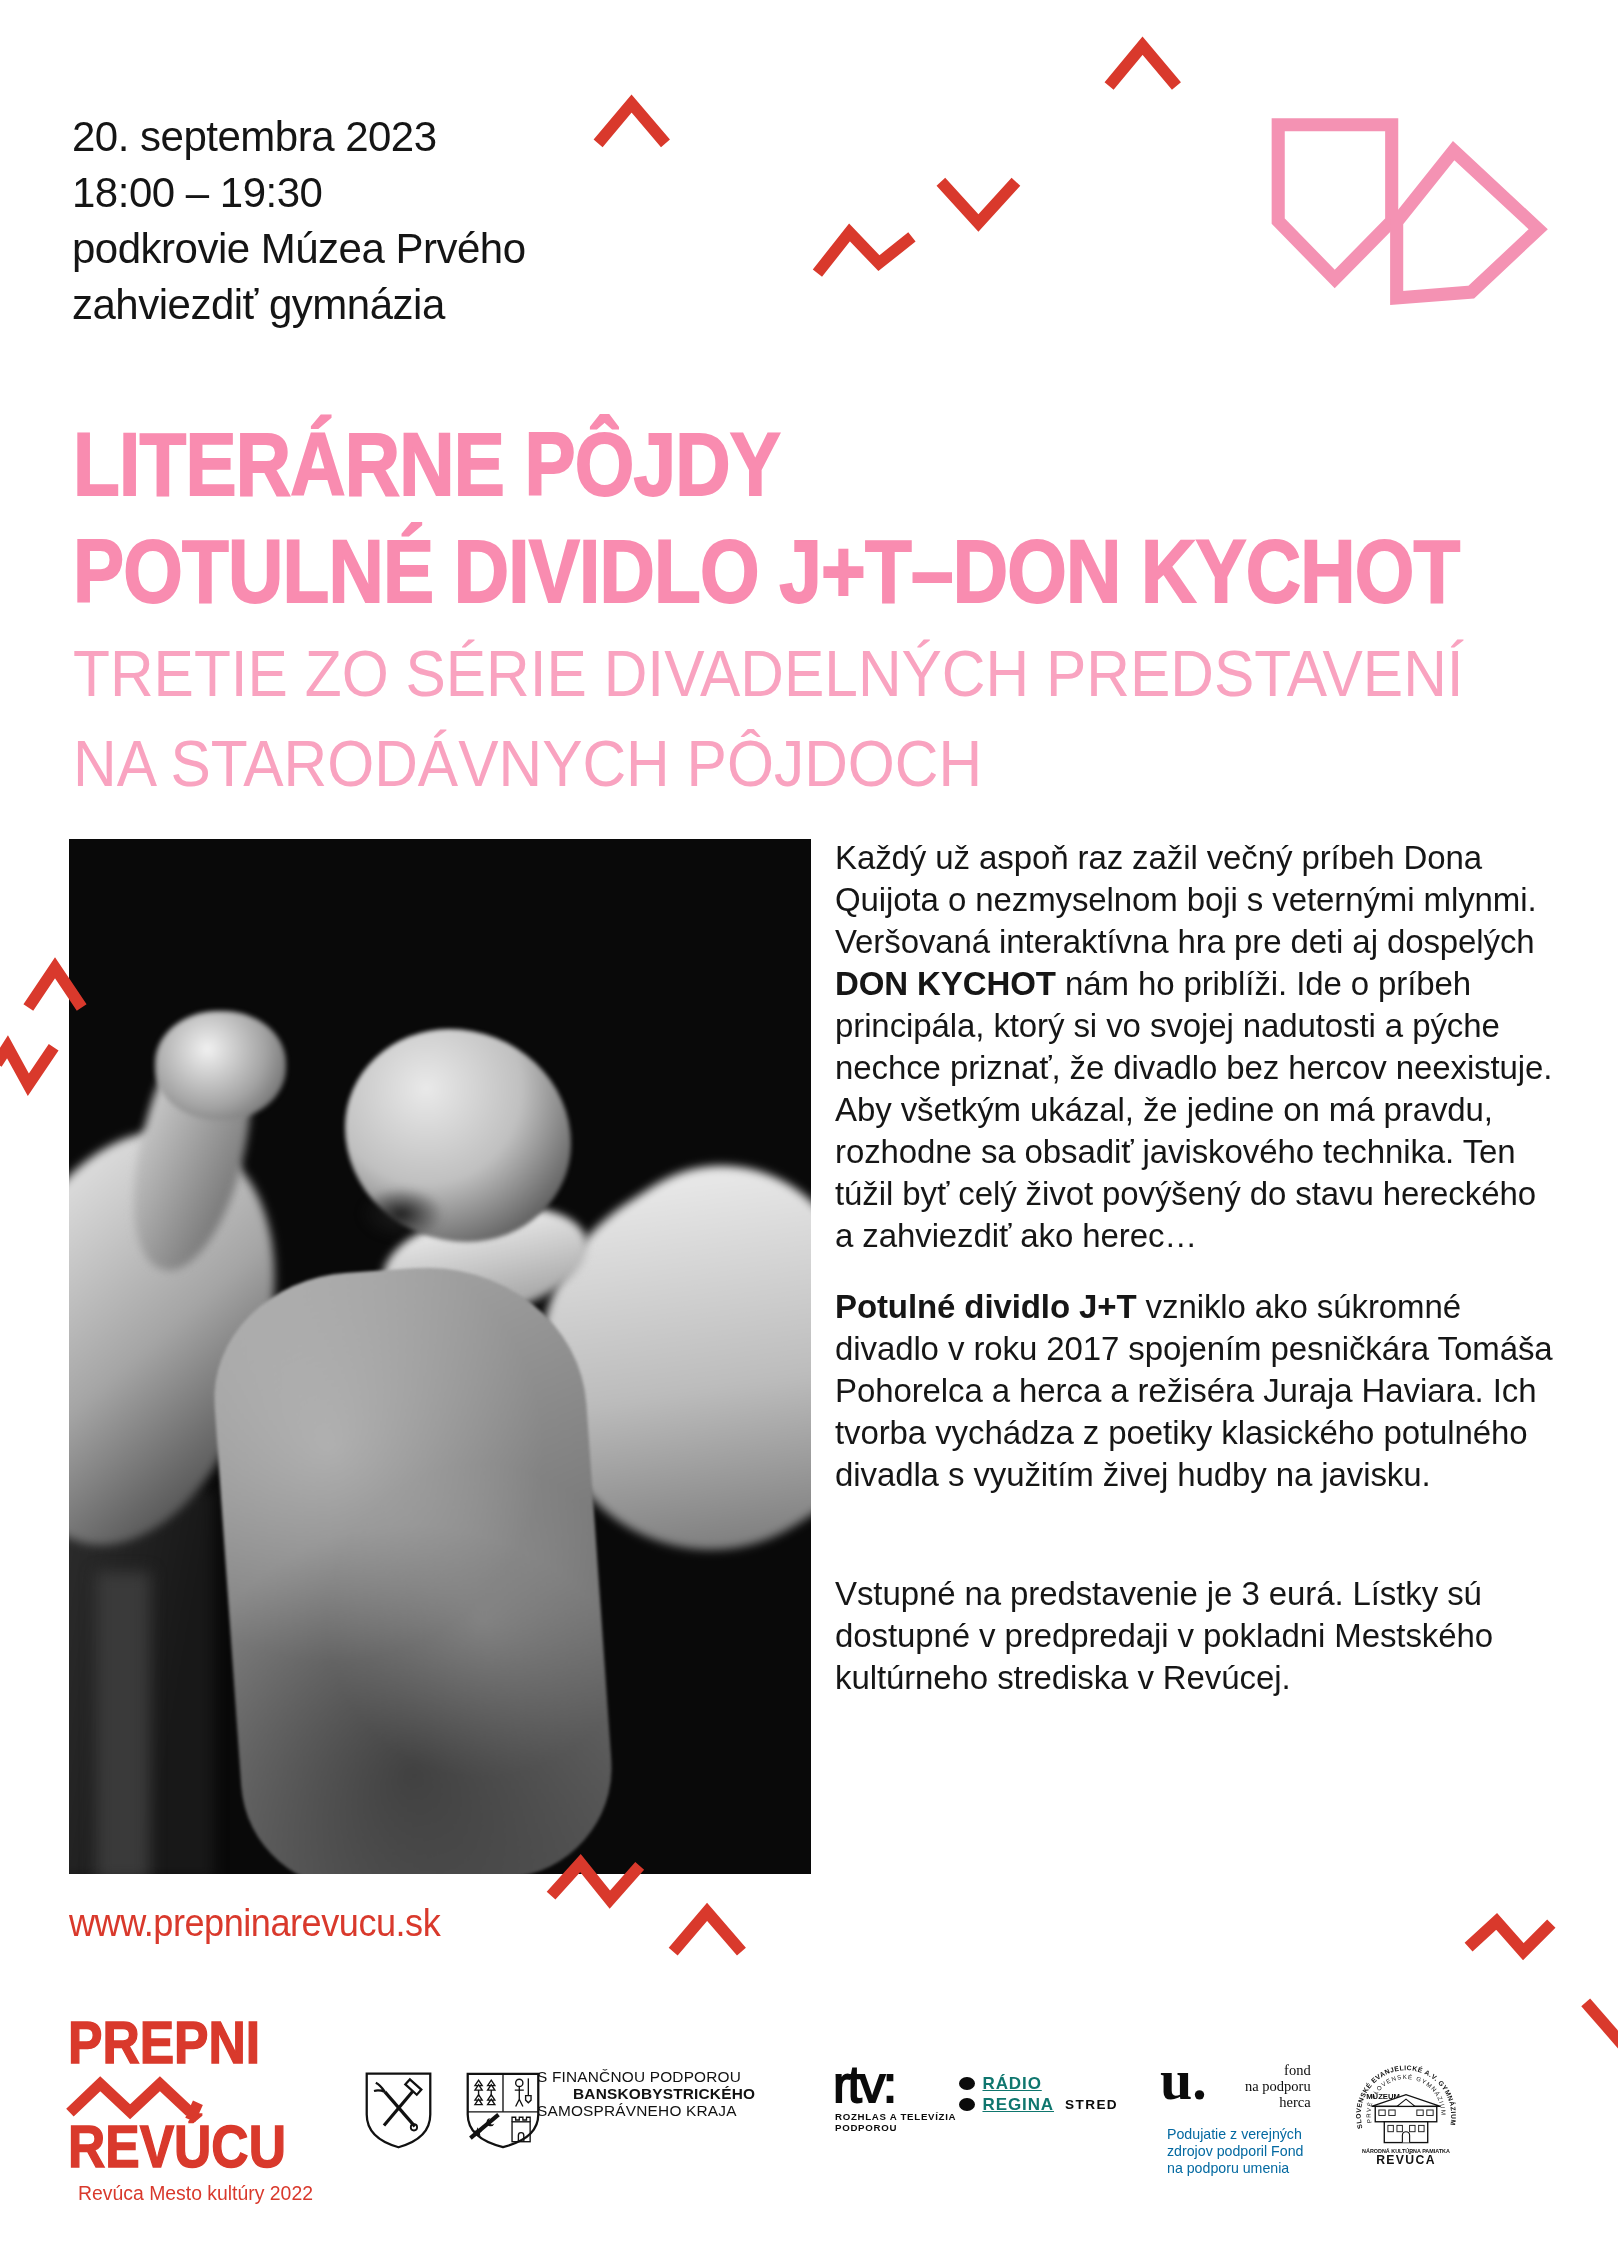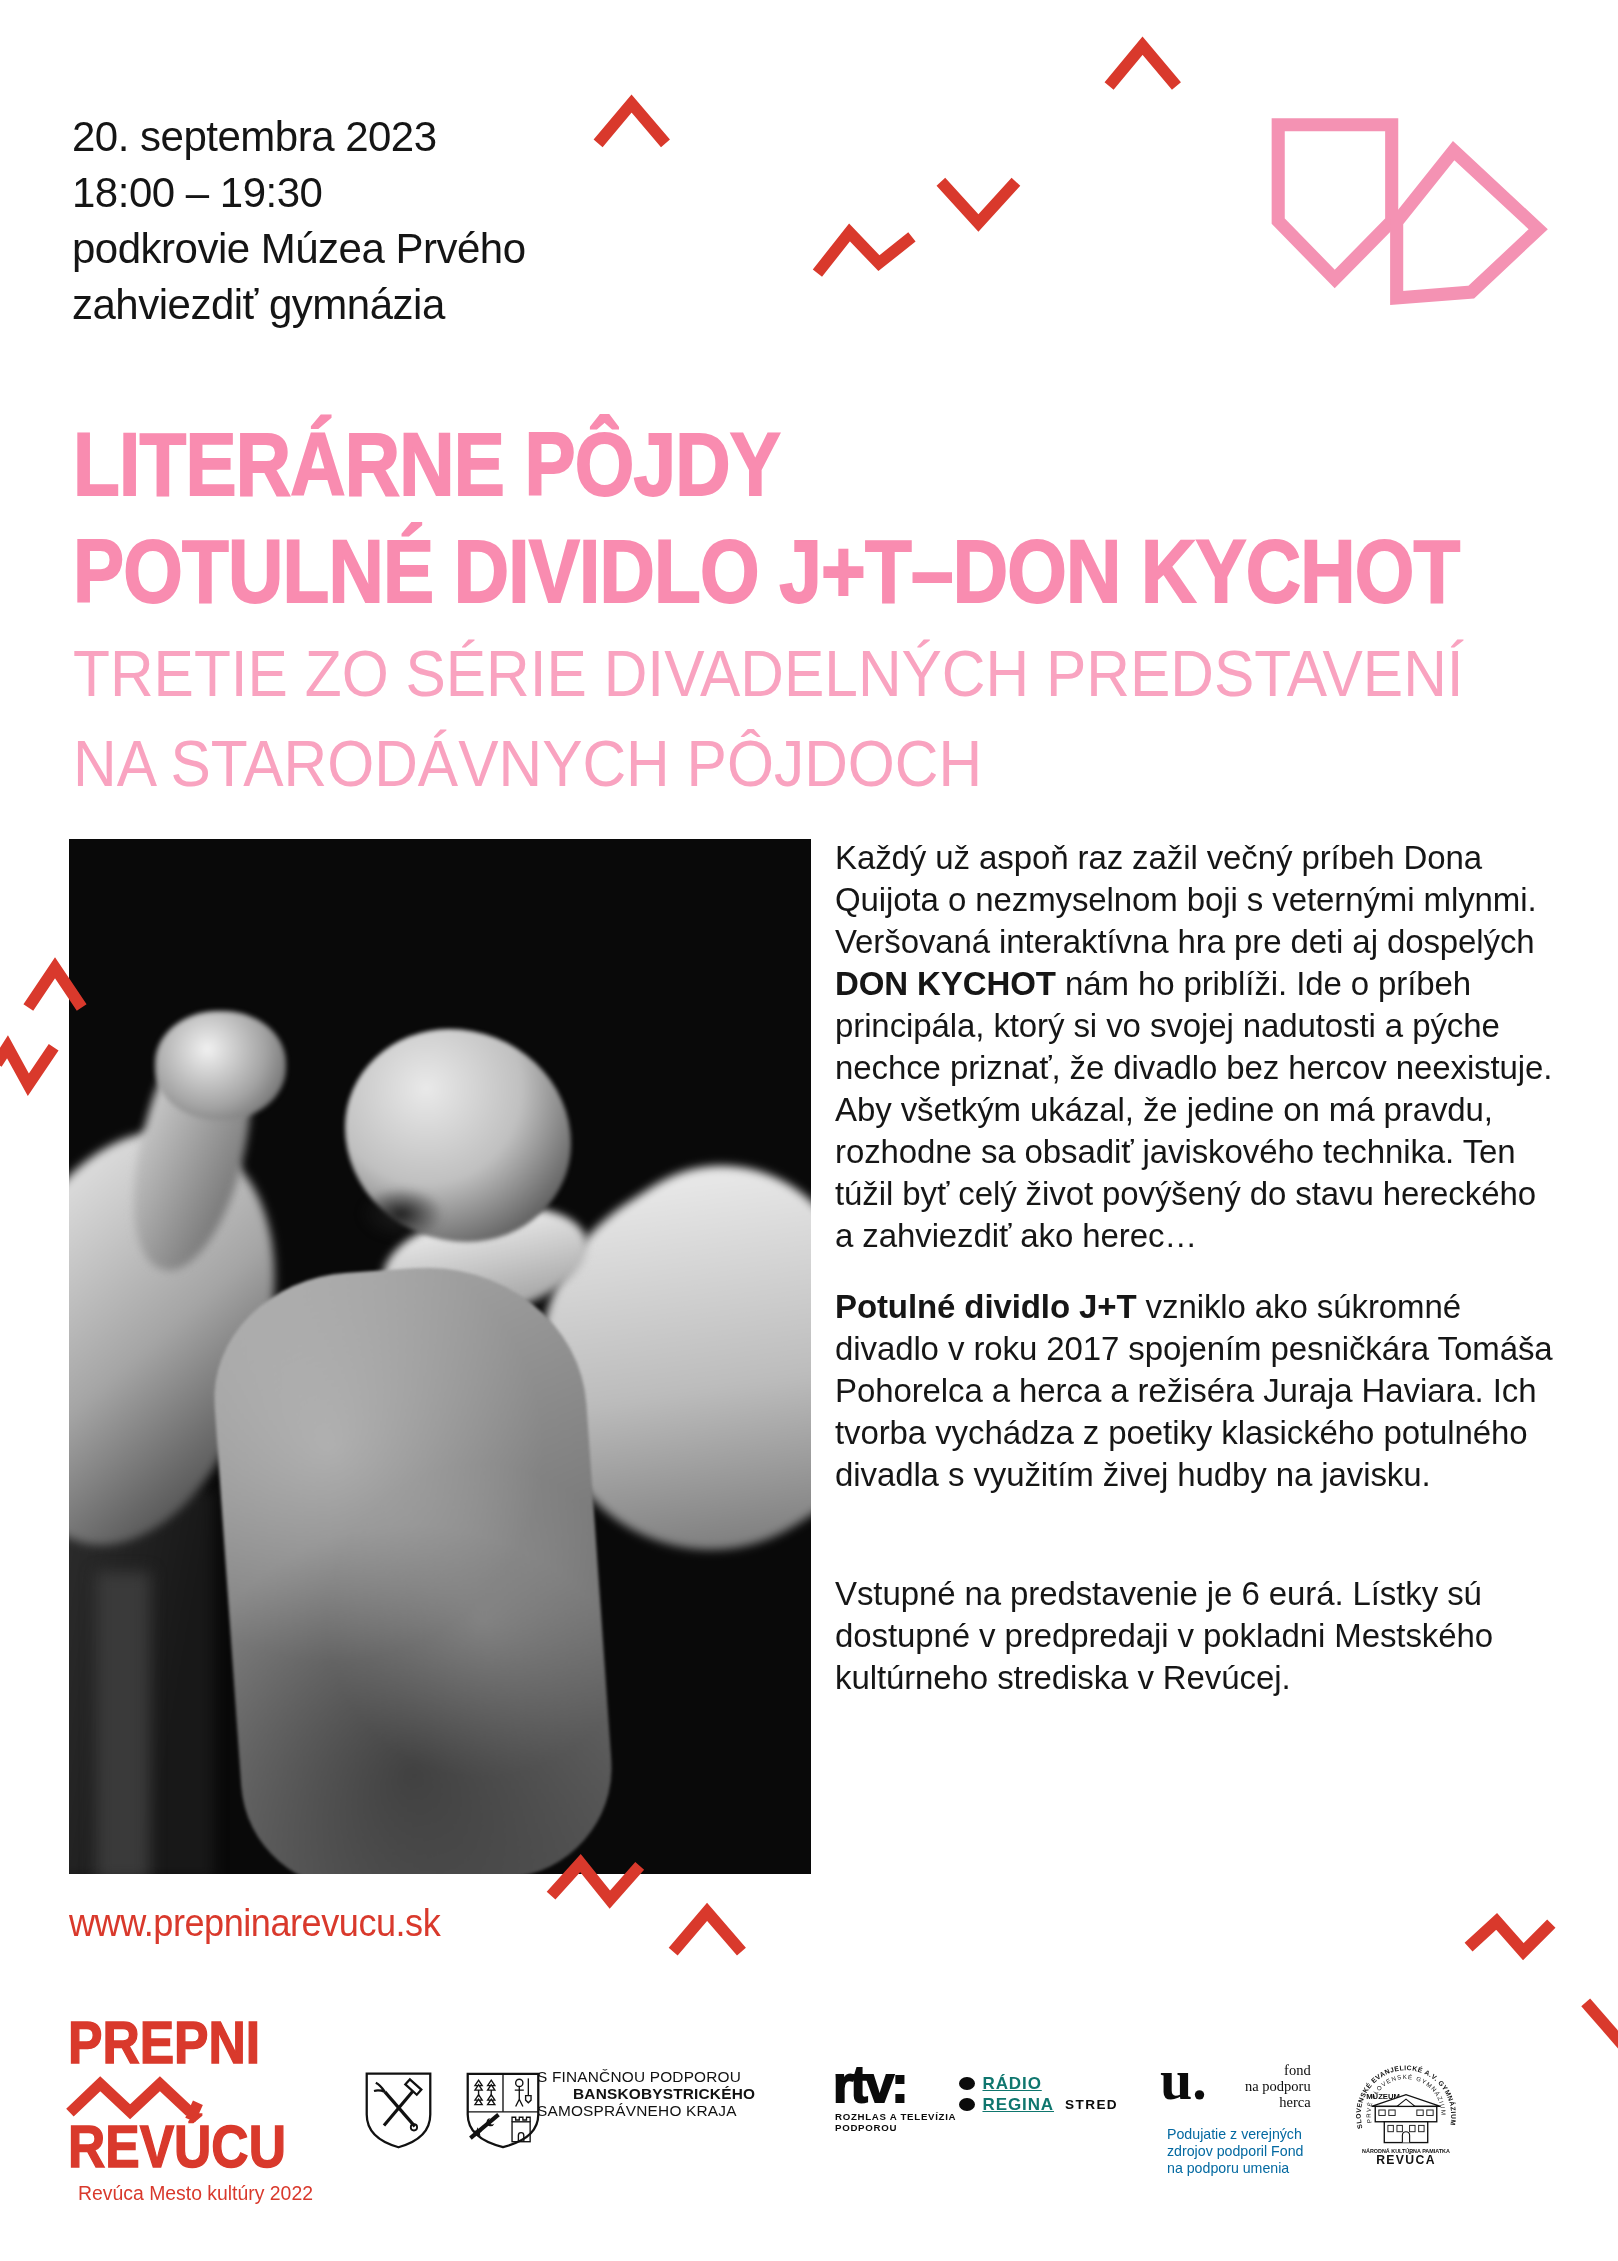--- a/index.html
+++ b/index.html
@@ -36,21 +36,21 @@
   
   .body-p{left:835px;width:728px;font-size:33px;line-height:42px;letter-spacing:-0.1px;color:#161616;z-index:2;}
   .b{font-weight:700;}
   
   .url{left:69px;top:1902px;font-size:38px;color:#D9392C;transform-origin:left top;transform:scaleX(.95);letter-spacing:-0.5px;z-index:2;}
   
   .prepni{left:68px;transform-origin:left top;transform:scaleX(.86);font-size:60px;font-weight:700;color:#D9392C;-webkit-text-stroke:1.4px #D9392C;line-height:1;white-space:nowrap;}
   .tagline{left:69px;top:2182px;font-size:19.4px;color:#D9392C;letter-spacing:0;margin-left:9px;}
   .support{left:537px;top:2068px;font-size:15.4px;line-height:17px;color:#111;letter-spacing:0.2px;white-space:nowrap;}
   .support .s-bold{font-weight:700;padding-left:36px;}
-  .rtv{left:833px;top:2058px;font-size:52px;font-weight:700;letter-spacing:-2.7px;color:#0b0b0b;-webkit-text-stroke:1.8px #0b0b0b;line-height:1;text-align:right;}
+  .rtv{left:833px;top:2058px;font-size:52px;font-weight:400;letter-spacing:-2.7px;color:#0b0b0b;-webkit-text-stroke:1.8px #0b0b0b;line-height:1;text-align:right;}
   .rtv-sub{left:835px;top:2111px;font-size:9.7px;line-height:11.3px;font-weight:700;letter-spacing:0.7px;color:#0b0b0b;}
   .radio{left:959px;top:2073px;}
   .radio-row{display:flex;align-items:center;height:21px;}
   .radio-dot{width:16.3px;height:13.6px;border-radius:50%;background:#0b0b0b;margin-right:7.2px;}
   .radio-word{font-size:17px;font-weight:700;letter-spacing:0.9px;color:#0f766e;text-decoration:underline;}
   .stred{font-size:13.6px;font-weight:700;letter-spacing:1.4px;margin-left:11px;color:#0b0b0b;}
   .fpu-u{left:1160px;top:2051px;font-family:"Liberation Serif","DejaVu Serif",serif;font-size:58px;font-weight:700;color:#0b0b0b;line-height:1;}
   .fpu-name{left:1245px;top:2062px;font-family:"Liberation Serif","DejaVu Serif",serif;font-size:14.5px;line-height:16px;color:#0b0b0b;text-align:right;}
   .fpu-note{left:1167px;top:2126px;font-size:14.2px;line-height:17px;color:#0369a1;}
   .emblem{z-index:2;}
@@ -83,21 +83,21 @@
     <div class="ph-fist"></div>
     <div class="ph-shirt-right"></div>
     <div class="ph-collar"></div>
     <div class="ph-head"></div>
     <div class="ph-beard"></div>
     <div class="ph-plate"></div>
   </div>
 
   <p class="abs body-p" style="top:837px;margin:0;"><span>Každý už aspoň raz zažil večný príbeh Dona Quijota o nezmyselnom boji s veternými mlynmi. Veršovaná interaktívna hra pre deti aj dospelých </span><span class="b">DON KYCHOT</span><span> nám ho priblíži. Ide o príbeh principála, ktorý si vo svojej nadutosti a pýche nechce priznať, že divadlo bez hercov neexistuje. Aby všetkým ukázal, že jedine on má pravdu, rozhodne sa obsadiť javiskového technika. Ten túžil byť celý život povýšený do stavu hereckého a zahviezdiť ako herec…</span></p>
   <p class="abs body-p" style="top:1286px;margin:0;"><span class="b">Potulné dividlo J+T</span><span> vzniklo ako súkromné divadlo v roku 2017 spojením pesničkára Tomáša Pohorelca a herca a režiséra Juraja Haviara. Ich tvorba vychádza z poetiky klasického potulného divadla s využitím živej hudby na javisku.</span></p>
-  <p class="abs body-p" style="top:1573px;margin:0;"><span>Vstupné na predstavenie je 6 eurá. Lístky sú dostupné v predpredaji v pokladni Mestského kultúrneho strediska v Revúcej.</span></p>
+  <p class="abs body-p" style="top:1573px;margin:0;"><span>Vstupné na predstavenie je 3 eurá. Lístky sú dostupné v predpredaji v pokladni Mestského kultúrneho strediska v Revúcej.</span></p>
 
   <div class="abs url">www.prepninarevucu.sk</div>
 
   <div class="abs prepni" style="top:2013px;">PREPNI</div>
   <div class="abs prepni" style="top:2117px;">REVÚCU</div>
   <div class="abs tagline">Revúca Mesto kultúry 2022</div>
 
   <svg class="abs emblem" style="left:364px;top:2071px;" width="69" height="79" viewBox="0 0 152 174">
     <path d="M6,6 H146 V96 C146,138 112,158 76,168 C40,158 6,138 6,96 Z" fill="#fff" stroke="#111" stroke-width="5"></path>
     <line x1="46" y1="46" x2="112" y2="122" stroke="#111" stroke-width="7"></line>

